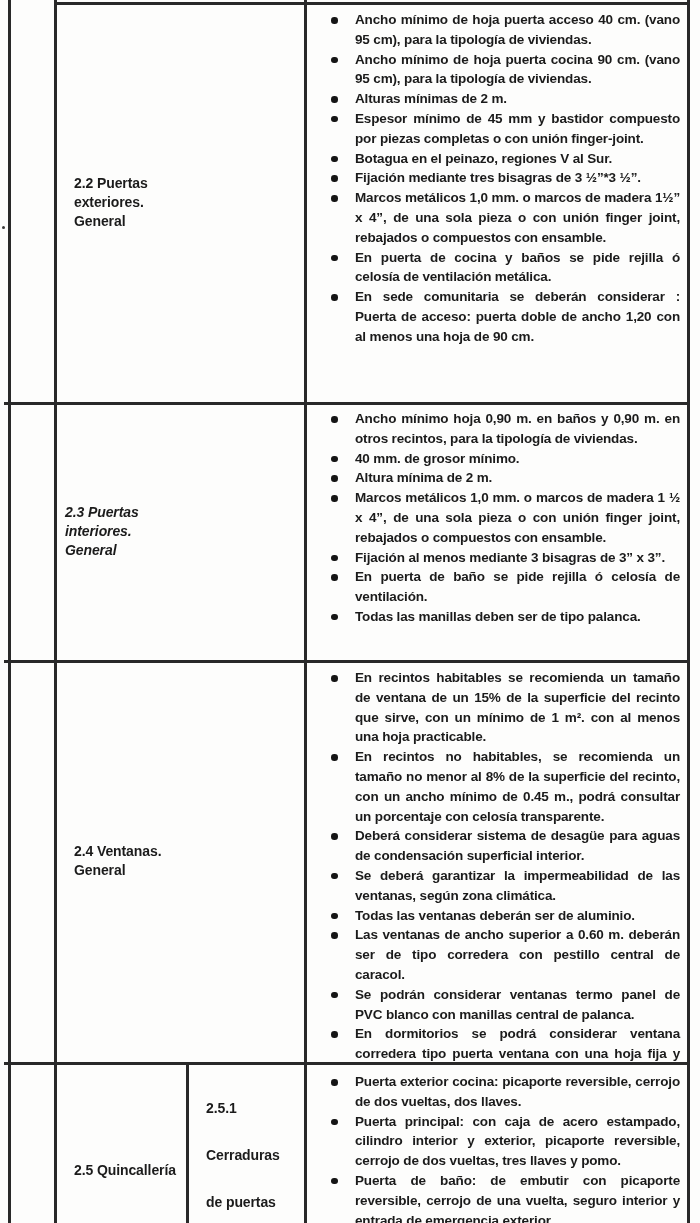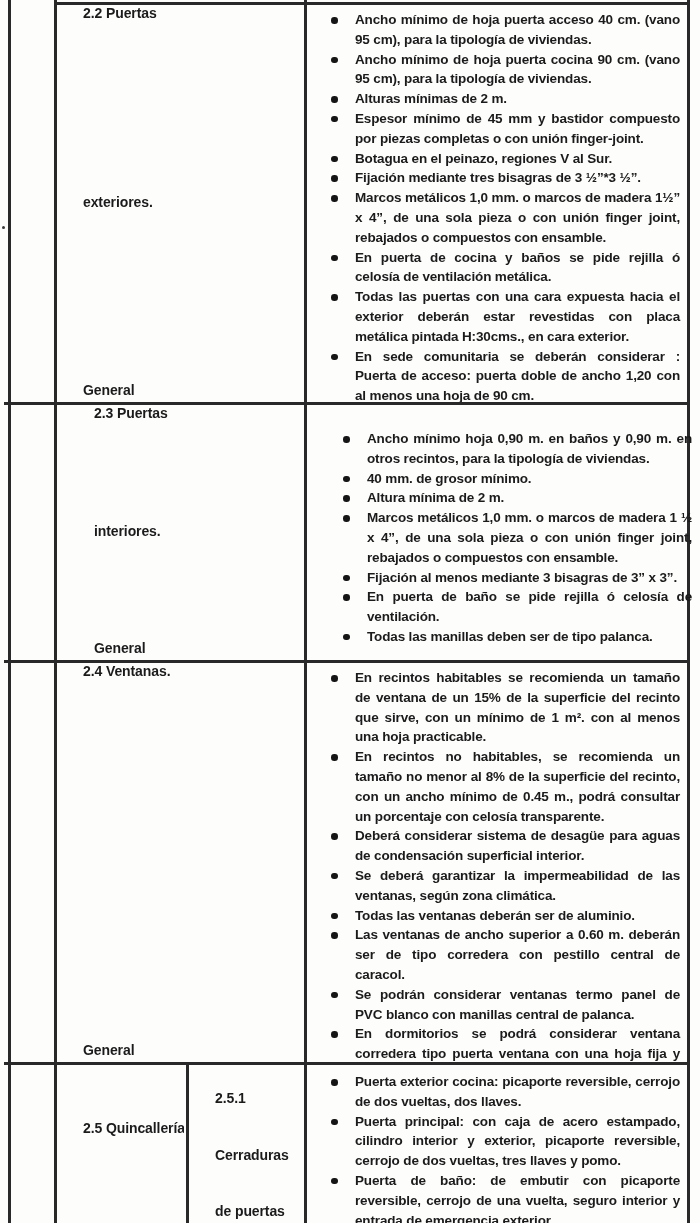--- a/index.html
+++ b/index.html
@@ -9,22 +9,22 @@
     background:#fdfdfc;
     overflow:hidden;
     font-family:"Liberation Sans", sans-serif;
     color:#1b1b1b;
   }
   .vline,.hline{position:absolute;background:#292929;}
   .vline{width:2.5px;}
   .hline{height:2.5px;}
   .cell{position:absolute;box-sizing:border-box;overflow:hidden;}
   .label-cell{
-    display:flex;flex-direction:column;justify-content:space-between;
-    padding-left:26px;padding-right:4px;
+    display:flex;flex-direction:column;justify-content:center;
+    padding-left:17px;padding-right:4px;
   }
   .label-line{
     font-size:14px;font-weight:bold;line-height:19px;
     letter-spacing:-0.1px;white-space:nowrap;
   }
   .bullets-cell{padding-left:48px;padding-right:5px;}
   .bullet-item{position:relative;margin:0;}
   .bullet-dot{
     position:absolute;left:-24px;top:7px;
     width:6.5px;height:6.5px;border-radius:50%;
@@ -88,33 +88,29 @@
         <div class="bullet-item">
           <div class="bullet-dot"></div>
           <div class="bullet-text">Marcos metálicos 1,0 mm. o marcos de madera 1½” x 4”, de una sola pieza o con unión finger joint, rebajados o compuestos con ensamble.</div>
         </div>
         <div class="bullet-item">
           <div class="bullet-dot"></div>
           <div class="bullet-text">En puerta de cocina y baños se pide rejilla ó celosía de ventilación metálica.</div>
         </div>
         <div class="bullet-item">
           <div class="bullet-dot"></div>
-          <div class="bullet-text">Todas las puertas con una cara expuesta hacia el exterior deberán estar revestidas con placa metálica pintada H:30cms., en cara exterior.</div>
-        </div>
-        <div class="bullet-item">
-          <div class="bullet-dot"></div>
           <div class="bullet-text">En sede comunitaria se deberán considerar : Puerta de acceso: puerta doble de ancho 1,20 con al menos una hoja de 90 cm.</div>
         </div>
       </div>
-      <div class="cell label-cell" style="left: 68px; top: 404px; width: 245px; height: 254px;">
+      <div class="cell label-cell" style="left: 48px; top: 404px; width: 245px; height: 254px; font-style: italic;">
         <div class="label-line">2.3 Puertas</div>
         <div class="label-line">interiores.</div>
         <div class="label-line">General</div>
       </div>
-      <div class="cell bullets-cell" style="left: 319px; top: 404px; width: 378px; height: 256px; padding-top: 5px; margin-top: 20px;">
+      <div class="cell bullets-cell" style="left: 307px; top: 404px; width: 378px; height: 256px; padding-top: 5px;">
         <div class="bullet-item">
           <div class="bullet-dot"></div>
           <div class="bullet-text">Ancho mínimo hoja 0,90 m. en baños y 0,90 m. en otros recintos, para la tipología de viviendas.</div>
         </div>
         <div class="bullet-item">
           <div class="bullet-dot"></div>
           <div class="bullet-text">40 mm. de grosor mínimo.</div>
         </div>
         <div class="bullet-item">
           <div class="bullet-dot"></div>

